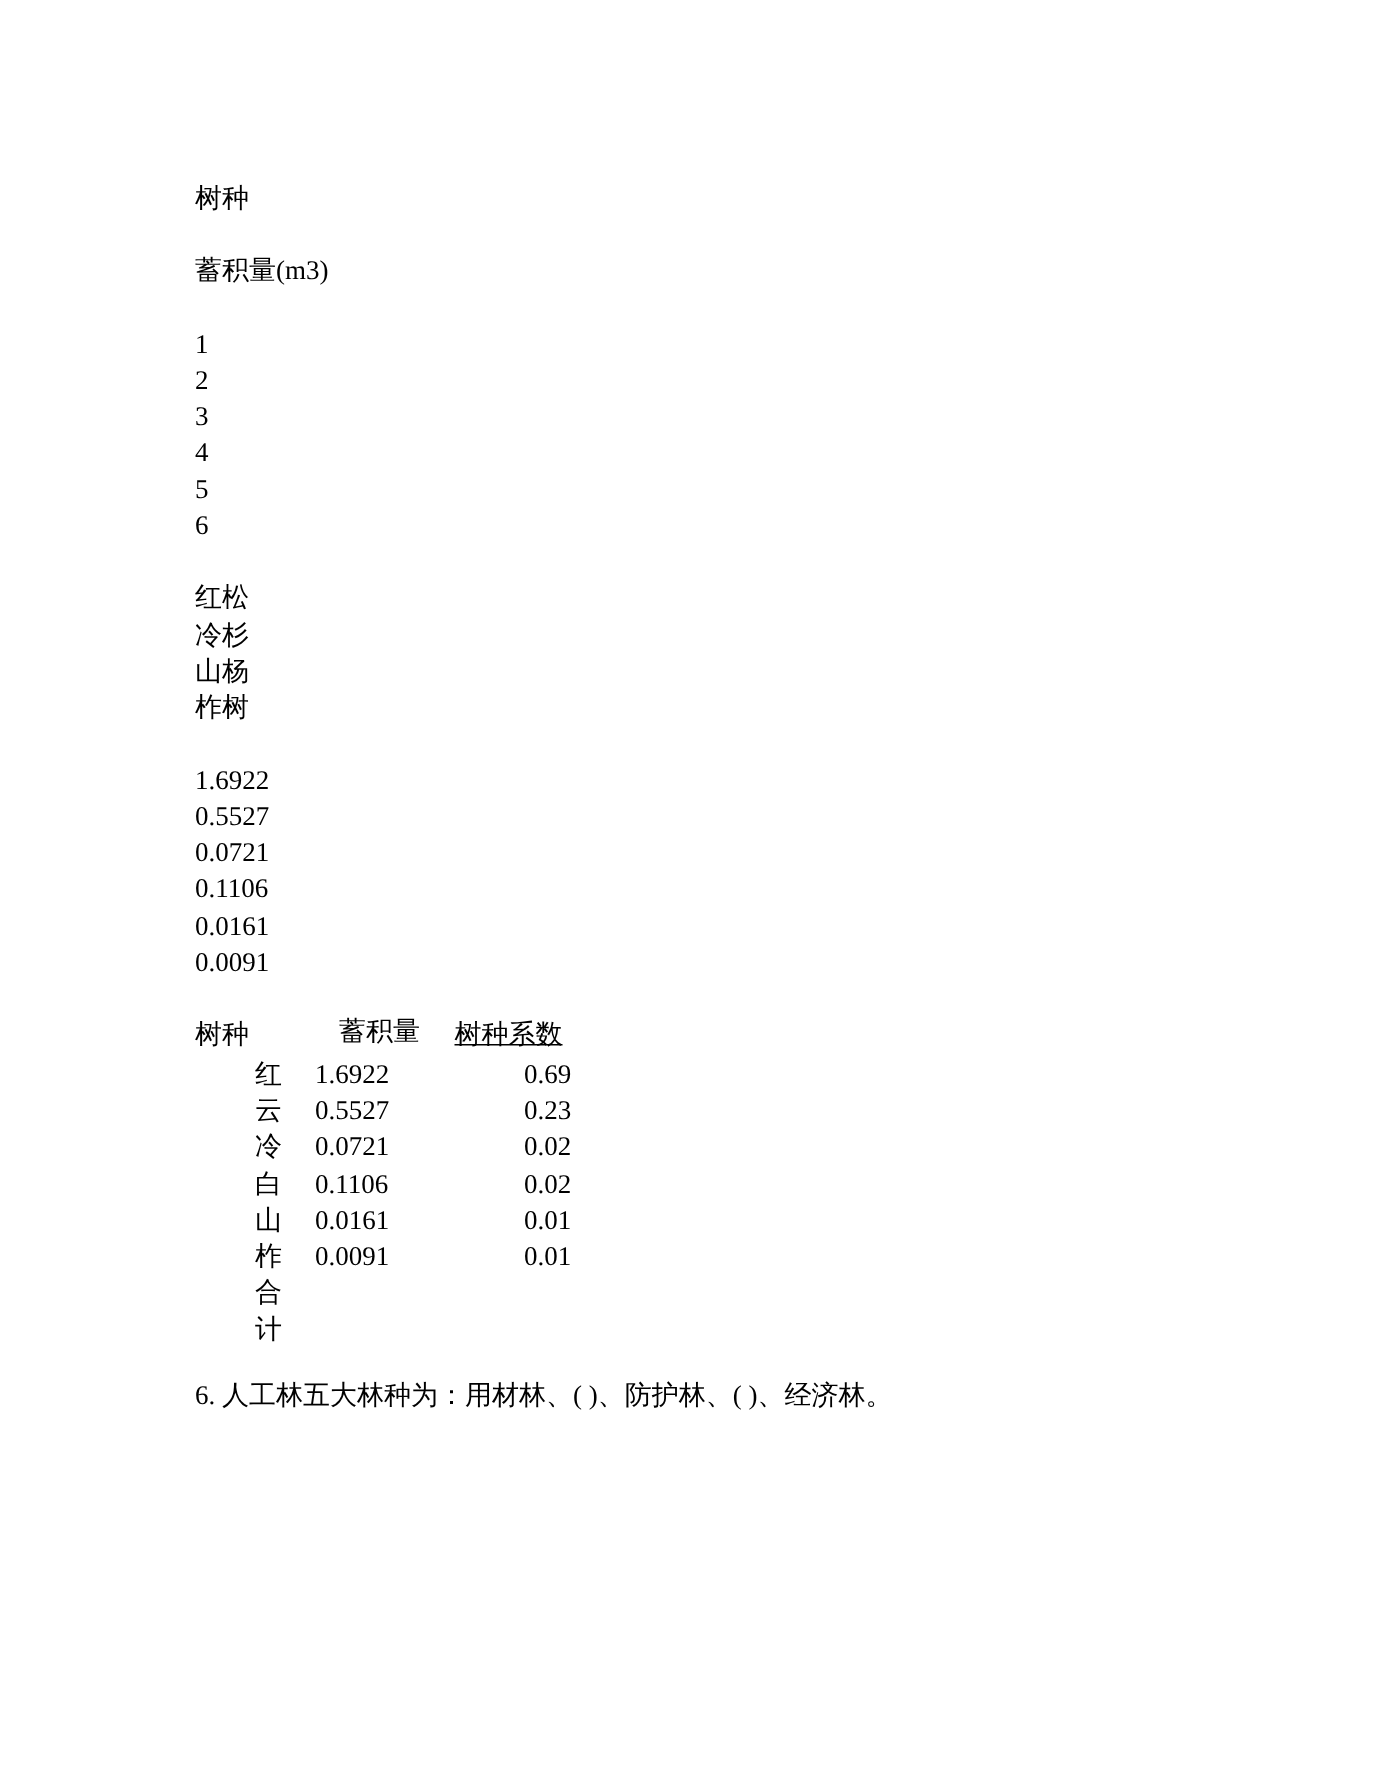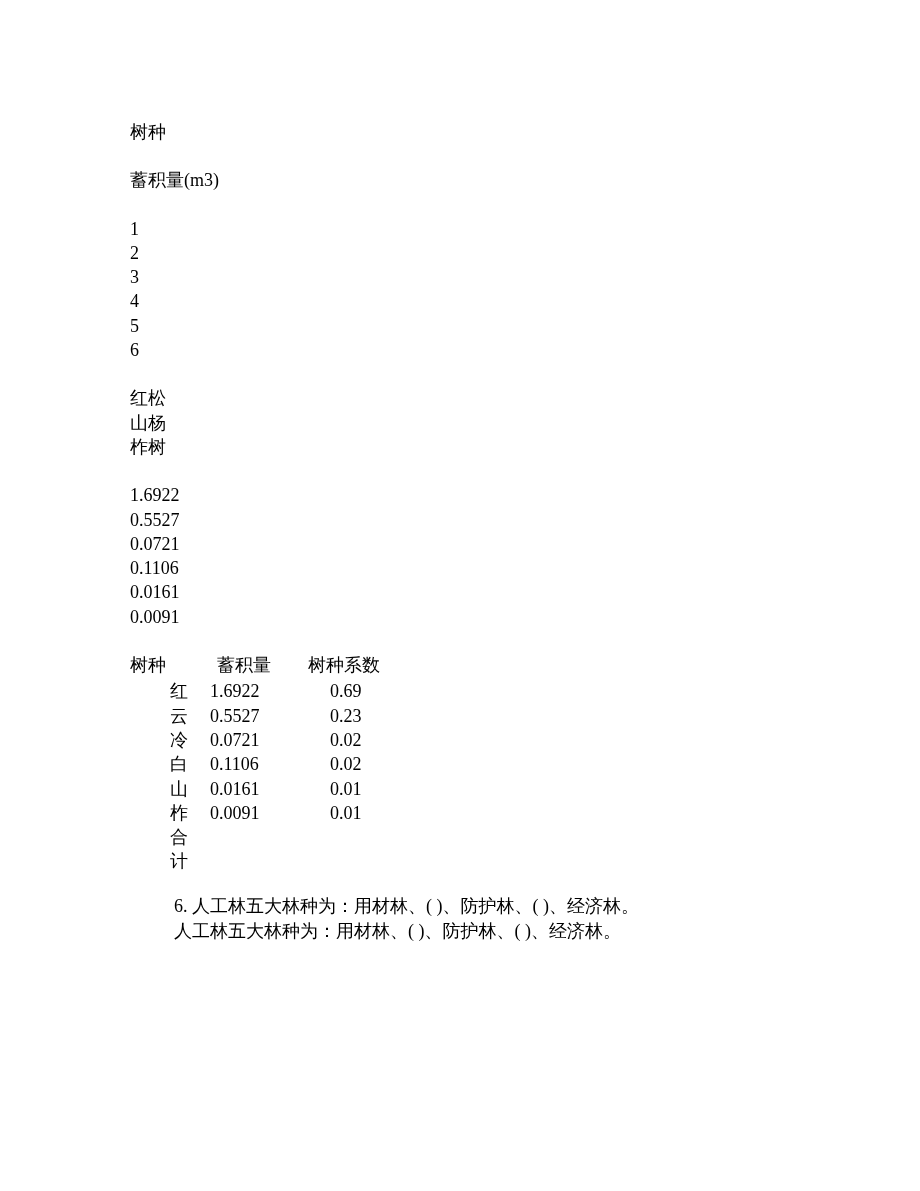--- a/index.html
+++ b/index.html
@@ -34,49 +34,50 @@
       width: 60px;
       padding-left: 40px;
     }
     .tcol2 {
       width: 110px;
       text-align: left;
       padding-left: 20px;
     }
     .tcol3 {
       width: 100px;
-      text-align: left;
+      text-align: center;
       padding-left: 30px;
     }
     .table-header {
       display: flex;
       margin-bottom: 2px;
     }
     .th1 {
       width: 60px;
     }
     .th2 {
       width: 90px;
-      text-align: center;
+      text-align: right;
       padding-left: 18px;
+      font-family: Liberation Mono, monospace;
     }
     .th3 {
       width: 100px;
-      text-align: right;
+      text-align: center;
       padding-left: 18px;
+      text-decoration: underline;
     }
     .formula-line {
       padding-left: 40px;
     }
     .section-gap {
       margin-top: 24px;
     }
     .q6-block {
       margin-top: 20px;
-      margin-left: 44px;
     }
     .q6-line {
       display: block;
       line-height: 1.4;
     }
   </style>
 </head>
 <body>
 
 <div class="header-line">树种</div>
@@ -87,20 +88,21 @@
   <span class="list-item">1</span>
   <span class="list-item">2</span>
   <span class="list-item">3</span>
   <span class="list-item">4</span>
   <span class="list-item">5</span>
   <span class="list-item">6</span>
 </div>
 
 <div class="list-block">
   <span class="list-item">红松</span>
+  <span class="list-item">冷杉</span>
   <span class="list-item">山杨</span>
   <span class="list-item">柞树</span>
 </div>
 
 <div class="list-block">
   <span class="list-item">1.6922</span>
   <span class="list-item">0.5527</span>
   <span class="list-item">0.0721</span>
   <span class="list-item">0.1106</span>
   <span class="list-item">0.0161</span>
@@ -143,14 +145,13 @@
     <span class="tcol2">0.0091</span>
     <span class="tcol3">0.01</span>
   </div>
   <div class="table-row">
     <span class="tcol1">合计</span>
   </div>
 </div>
 
 <div class="q6-block">
   <span class="q6-line">6. 人工林五大林种为：用材林、(  )、防护林、(  )、经济林。</span>
-  <span class="q6-line">人工林五大林种为：用材林、(  )、防护林、(  )、经济林。</span>
 </div>
 
 </body></html>

